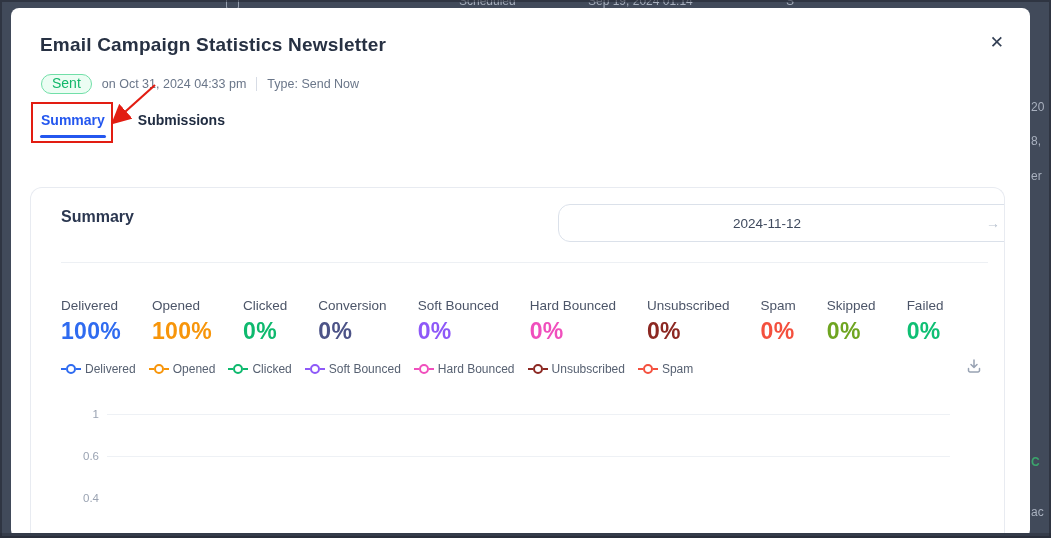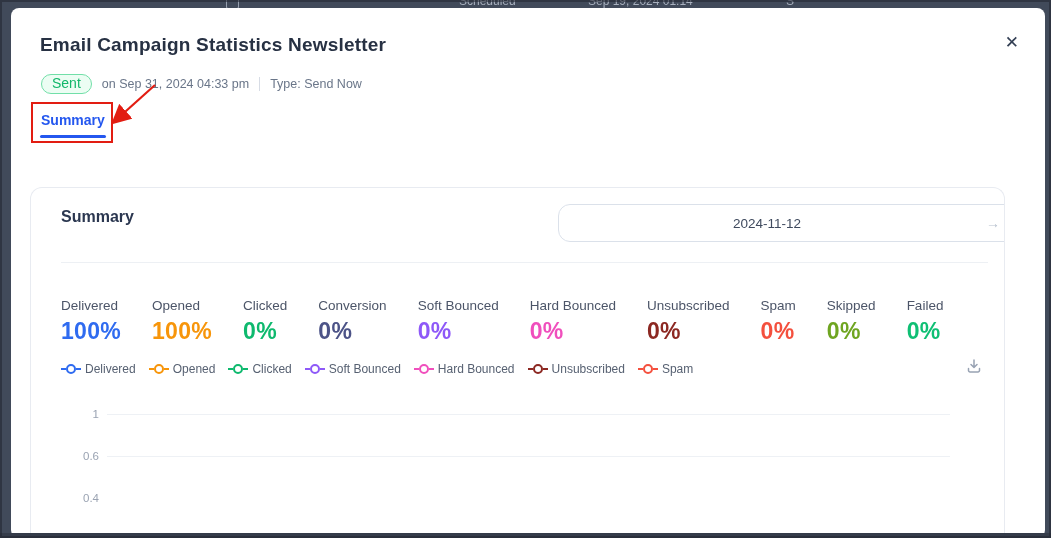--- a/index.html
+++ b/index.html
@@ -16,21 +16,21 @@
   .bd-top{top:-6px;}
   .mini-cal{position:absolute;left:226px;top:-3px;width:11px;height:10px;border:1.5px solid #97a0af;border-radius:2px;z-index:1;}
   .mini-cal:before{content:"";position:absolute;left:1px;top:-4px;width:2px;height:4px;background:#97a0af;box-shadow:5px 0 0 #97a0af;}
   .bd-right{left:1031px;}
   .bd-green{color:#3ba56c;font-weight:700;}
 
   
   .band-bottom{position:absolute;left:0;top:533px;width:1051px;height:5px;background:#353c4a;z-index:9;}
 
   
-  .modal{position:absolute;left:11px;top:8px;width:1019px;height:530px;background:#ffffff;border-radius:8px;z-index:2;padding-left:15px;}
+  .modal{position:absolute;left:11px;top:8px;width:1019px;height:530px;background:#ffffff;border-radius:8px;z-index:2;}
   .m-title{position:absolute;left:29px;top:26px;font-size:19px;font-weight:700;color:#273143;letter-spacing:.2px;}
   .m-close{position:absolute;right:26px;top:26px;font-size:17px;color:#333f54;cursor:pointer;line-height:1;}
 
   .m-meta{position:absolute;left:30px;top:66px;display:flex;align-items:center;gap:10px;}
   .badge{font-size:14px;color:#12b76a;background:#ecfdf3;border:1px solid #71dfa8;border-radius:10px;padding:1px 10px 2px;line-height:15px;}
   .meta-txt{font-size:12.5px;color:#6a7689;}
   .meta-div{width:1px;height:14px;background:#d7dce5;}
 
   .m-tabs{position:absolute;left:30px;top:104px;display:flex;gap:33px;z-index:2;}
   .tab{font-size:14px;font-weight:700;padding-bottom:10px;position:relative;cursor:pointer;}
@@ -86,27 +86,28 @@
 <span class="bd-frag bd-right" style="top:169px">er</span>
 <span class="bd-frag bd-right bd-green" style="top:455px">C</span>
 <span class="bd-frag bd-right" style="top:505px">ac</span>
 
 <div class="modal">
   <div class="m-title">Email Campaign Statistics Newsletter</div>
   <div class="m-close">✕</div>
 
   <div class="m-meta">
     <span class="badge">Sent</span>
-    <span class="meta-txt">on Sep 31, 2024 04:33 pm</span>
+    <span class="meta-txt">on Oct 31, 2024 04:33 pm</span>
     <span class="meta-div"></span>
     <span class="meta-txt">Type: Send Now</span>
   </div>
 
   <div class="m-tabs">
     <div class="tab active">Summary</div>
+    <div class="tab inactive">Submissions</div>
   </div>
 
   <div class="anno-box"></div>
   <svg class="anno-arrow" width="60" height="55">
     <defs>
       <marker id="ah" markerWidth="9" markerHeight="9" refX="6" refY="4.5" orient="auto">
         <path d="M0,0 L9,4.5 L0,9 z" fill="#e21d12"></path>
       </marker>
     </defs>
     <line x1="49" y1="7" x2="10" y2="42" stroke="#e21d12" stroke-width="2.2" marker-end="url(#ah)"></line>

